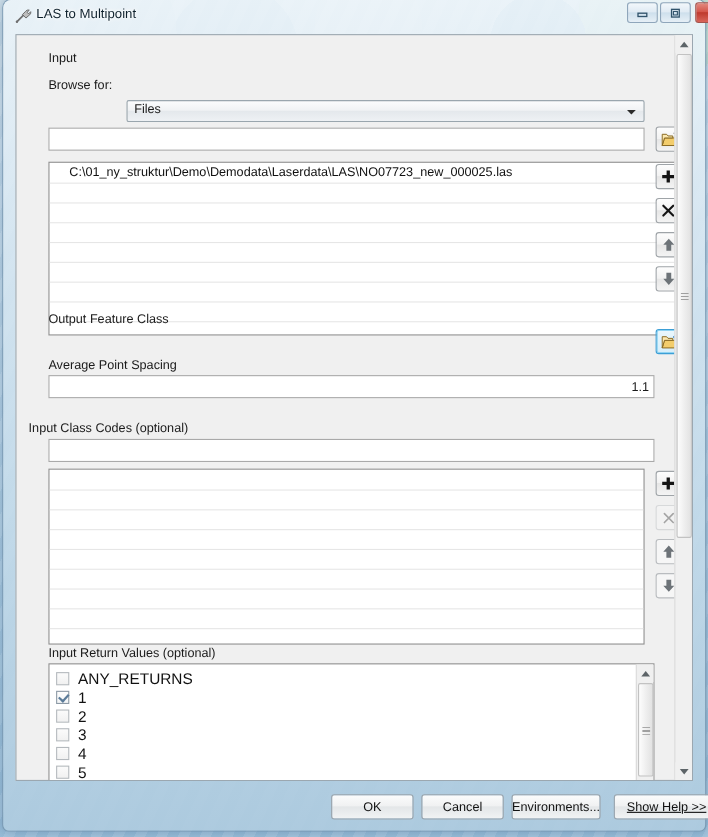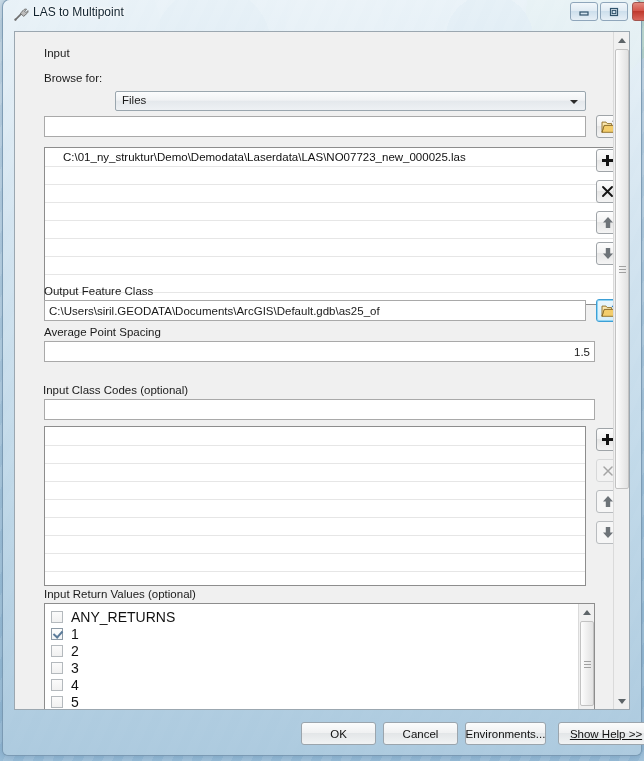--- a/index.html
+++ b/index.html
@@ -425,35 +425,34 @@
       </div>
       <div class="sidebtn" style="left:581px; top:210px;">
         <span class="g">
           <svg width="12" height="13" viewBox="0 0 12 13">
             <path d="M6 12 L1 6.5 H3.8 V1 H8.2 V6.5 H11 Z" fill="#6d7378"></path>
           </svg>
         </span>
       </div>
 
       <span class="lbl" style="left:29px; top:253px;">Output Feature Class</span>
-      <div class="txt" style="left:29px; top:268px; width:542px; height:21px;">C:\Users\siril.GEODATA\Documents\ArcGIS\Default.gdb\as25_of</div>
       <div class="browsebtn focused" style="left:581px; top:267px;">
         <span class="g">
           <svg width="16" height="14" viewBox="0 0 16 14">
             <path d="M1 12.3 L3.1 5.4 L15 5.4 L12.9 12.3 Z" fill="#f3cd6c" stroke="#8a6a22" stroke-width=".9" stroke-linejoin="round"></path>
             <path d="M1 12.3 L1 2.1 L5.0 2.1 L6.3 3.6 L10.6 3.6 L10.6 5.4 L3.1 5.4 Z" fill="#fbe8b0" stroke="#8a6a22" stroke-width=".9" stroke-linejoin="round"></path>
             <path d="M12.6 .6 V4 M10.9 2.3 H14.3" stroke="#2f7fc4" stroke-width="1.3"></path>
           </svg>
         </span>
       </div>
 
       <span class="lbl" style="left:29px; top:294px;text-align:center;">Average Point Spacing</span>
-      <div class="txt right" style="left:29px; top:309px; width:551px; height:21px;">1.5</div>
-
-      <span class="lbl" style="left:28px; top:352px;">Input Class Codes (optional)</span>
+      <div class="txt right" style="left:29px; top:309px; width:551px; height:21px;">1.1</div>
+
+      <span class="lbl" style="left:11px; top:352px;">Input Class Codes (optional)</span>
       <div class="txt" style="left:29px; top:367px; width:551px; height:21px;"></div>
 
       <div class="listbox" style="left:29px; top:394px; width:542px; height:160px;">
         <div class="rowline" style="top:18px;"></div>
         <div class="rowline" style="top:36px;"></div>
         <div class="rowline" style="top:54px;"></div>
         <div class="rowline" style="top:72px;"></div>
         <div class="rowline" style="top:90px;"></div>
         <div class="rowline" style="top:108px;"></div>
         <div class="rowline" style="top:126px;"></div>

